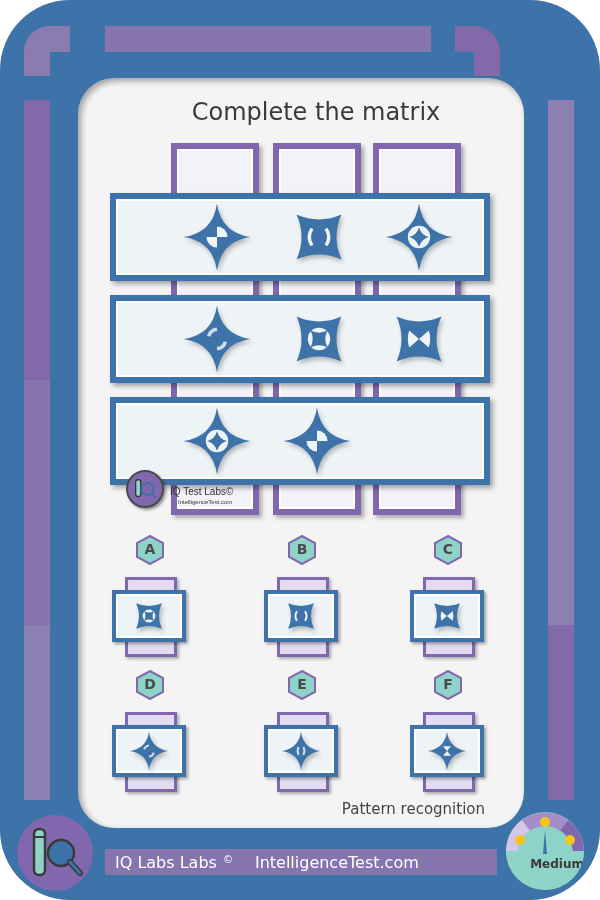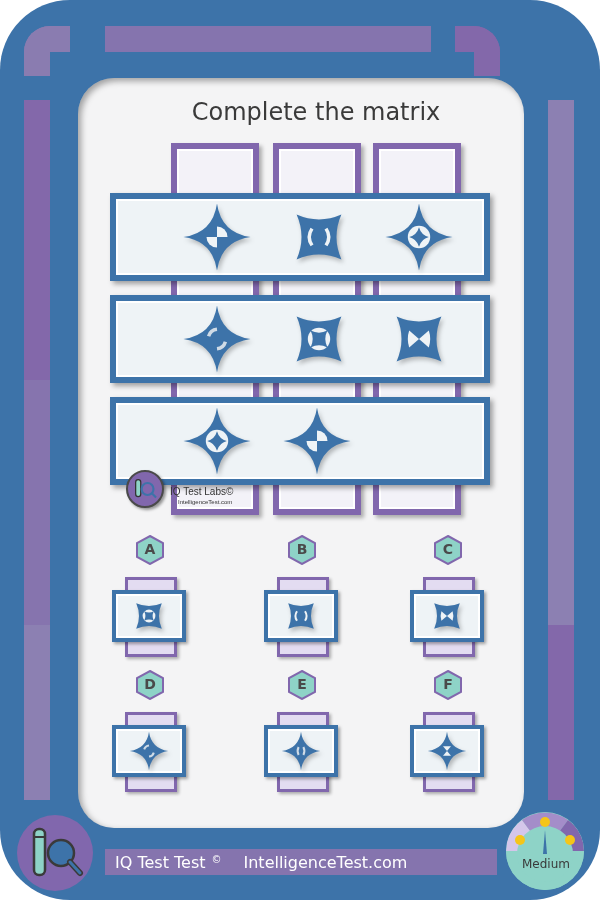--- a/index.html
+++ b/index.html
@@ -89,22 +89,22 @@
   .footer-bar .brand { margin-left: 10px; }
   .footer-bar .copy { font-size: 10px; margin-left: 6px; margin-top: -6px; }
   .footer-bar .site { margin-left: 22px; }
 
   .difficulty {
     position: absolute; left: 506px; top: 812px; width: 78px; height: 78px; border-radius: 50%;
     overflow: hidden; background: #8ed3c7;
   }
   .difficulty svg { width: 100%; height: 100%; }
   .difficulty .label {
-    position: absolute; left: 16px; top: 45px; width: 78px; text-align: left;
-    font-size: 12px; font-weight: normal; color: #3a3a3a; font-family: "DejaVu Sans", sans-serif;
+    position: absolute; left: 0; top: 45px; width: 78px; text-align: right;
+    font-size: 12px; font-weight: bold; color: #3a3a3a; font-family: "DejaVu Sans", sans-serif;
   }
 </style>
 </head>
 <body>
 
 <div class="card">
   <div class="corner tl"></div>
   <div class="bar top"></div>
   <div class="corner tr"></div>
   <div class="bar left"></div>
@@ -301,33 +301,34 @@
       <div class="shape">
         <svg viewBox="0 0 100 100">
             <path d="M50 2 Q56 44 98 50 Q56 56 50 98 Q44 56 2 50 Q44 44 50 2Z" fill="#3d73a9"></path>
             <path d="M40 38 L60 38 L50 50Z" fill="#eef3f6"></path>
             <path d="M40 62 L60 62 L50 50Z" fill="#eef3f6"></path>
           </svg>
       </div>
     </div>
   </div>
 
+  <div class="category">Pattern recognition</div>
 
   <div class="brand-logo">
     <svg viewBox="0 0 76 76">
       <rect x="17" y="14" width="11" height="46" rx="5" fill="#8ed3c7" stroke="#3a3a3a" stroke-width="2.5"></rect>
       <line x1="17" y1="22" x2="28" y2="22" stroke="#3a3a3a" stroke-width="2"></line>
       <circle cx="44" cy="38" r="13" fill="#3d73a9" stroke="#3a3a3a" stroke-width="2.5"></circle>
       <line x1="53" y1="47" x2="63" y2="58" stroke="#3a3a3a" stroke-width="6" stroke-linecap="round"></line>
       <line x1="53" y1="47" x2="63" y2="58" stroke="#3d73a9" stroke-width="3" stroke-linecap="round"></line>
     </svg>
   </div>
 
   <div class="footer-bar">
-    <span class="brand">IQ Test Test</span>
+    <span class="brand">IQ Labs Labs</span>
     <span class="copy">©</span>
     <span class="site">IntelligenceTest.com</span>
   </div>
 
   <div class="difficulty">
     <svg viewBox="0 0 78 78">
       <path d="M39 39 L0 39 A39 39 0 0 1 16 8 Z" fill="#d4c6ea"></path>
       <path d="M39 39 L16 8 A39 39 0 0 1 62 8 Z" fill="#a48dc9"></path>
       <path d="M39 39 L62 8 A39 39 0 0 1 78 39 Z" fill="#8167ad"></path>
       <rect x="0" y="39" width="78" height="39" fill="#8ed3c7"></rect>

